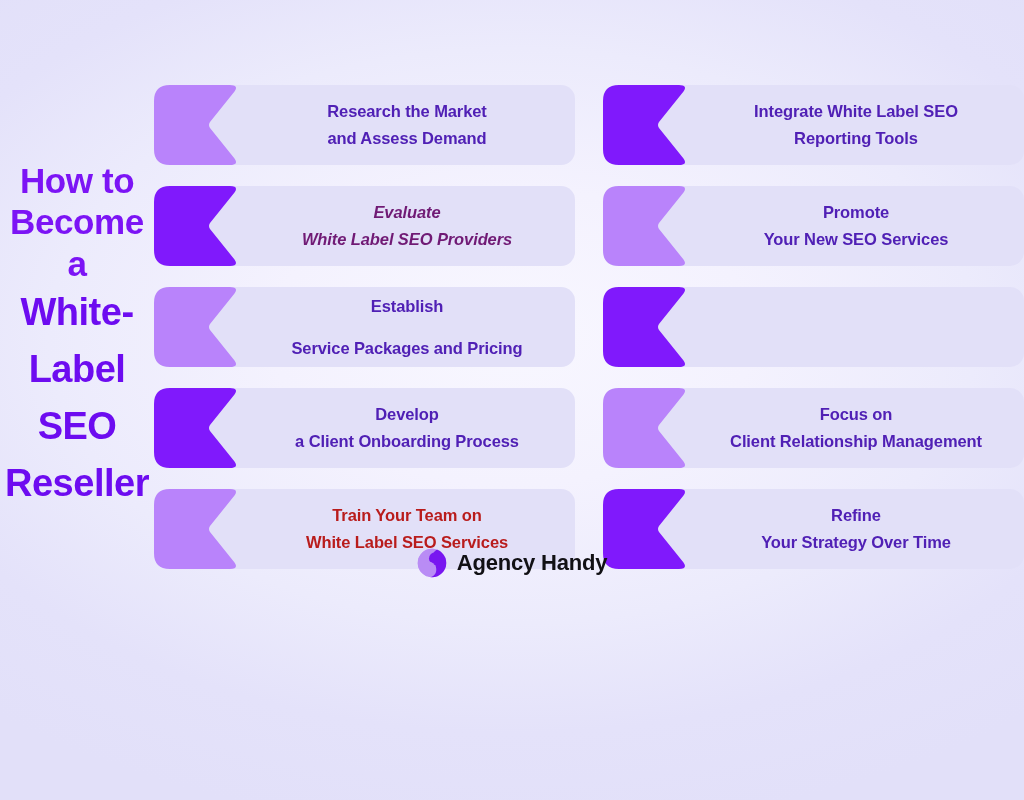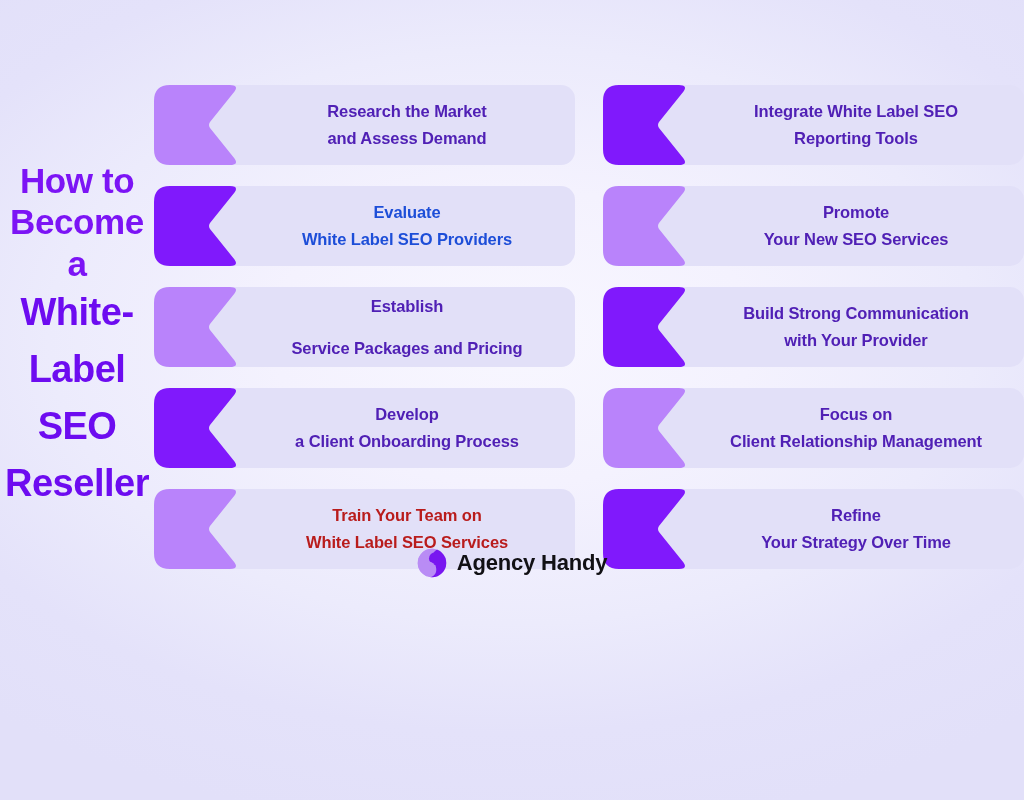--- a/index.html
+++ b/index.html
@@ -173,21 +173,21 @@
           <span class="ln">Reporting Tools</span>
         </div>
       </div>
       <div class="step-card">
         <div class="card-body" style="background: rgb(226, 224, 248);"></div>
         <div class="card-chevron">
           <svg viewBox="0 0 85 80" aria-hidden="true">
             <path fill="#8019fc" d="M16 0 H76 Q85 0 80.5 6.5 L56 37 Q54 40 56 43 L80.5 73.5 Q85 80 76 80 H16 Q0 80 0 64 V16 Q0 0 16 0 Z"></path>
           </svg>
         </div>
-        <div class="card-label" style="color: #1d4ed8;">
+        <div class="card-label" style="color: #701a75; font-style: italic;">
           <span class="ln">Evaluate</span>
           <span class="ln">White Label SEO Providers</span>
         </div>
       </div>
       <div class="step-card">
         <div class="card-body" style="background: rgb(226, 224, 248);"></div>
         <div class="card-chevron">
           <svg viewBox="0 0 85 80" aria-hidden="true">
             <path fill="#b983fb" d="M16 0 H76 Q85 0 80.5 6.5 L56 37 Q54 40 56 43 L80.5 73.5 Q85 80 76 80 H16 Q0 80 0 64 V16 Q0 0 16 0 Z"></path>
           </svg>
@@ -208,24 +208,20 @@
           <span class="ln">Establish</span>
           <span class="ln">Service Packages and Pricing</span>
         </div>
       </div>
       <div class="step-card">
         <div class="card-body" style="background: rgb(226, 224, 248);"></div>
         <div class="card-chevron">
           <svg viewBox="0 0 85 80" aria-hidden="true">
             <path fill="#8019fc" d="M16 0 H76 Q85 0 80.5 6.5 L56 37 Q54 40 56 43 L80.5 73.5 Q85 80 76 80 H16 Q0 80 0 64 V16 Q0 0 16 0 Z"></path>
           </svg>
-        </div>
-        <div class="card-label" style="color: rgb(80, 32, 181);">
-          <span class="ln">Build Strong Communication</span>
-          <span class="ln">with Your Provider</span>
         </div>
       </div>
       <div class="step-card">
         <div class="card-body" style="background: rgb(226, 224, 248);"></div>
         <div class="card-chevron">
           <svg viewBox="0 0 85 80" aria-hidden="true">
             <path fill="#8019fc" d="M16 0 H76 Q85 0 80.5 6.5 L56 37 Q54 40 56 43 L80.5 73.5 Q85 80 76 80 H16 Q0 80 0 64 V16 Q0 0 16 0 Z"></path>
           </svg>
         </div>
         <div class="card-label" style="color: rgb(80, 32, 181);">

